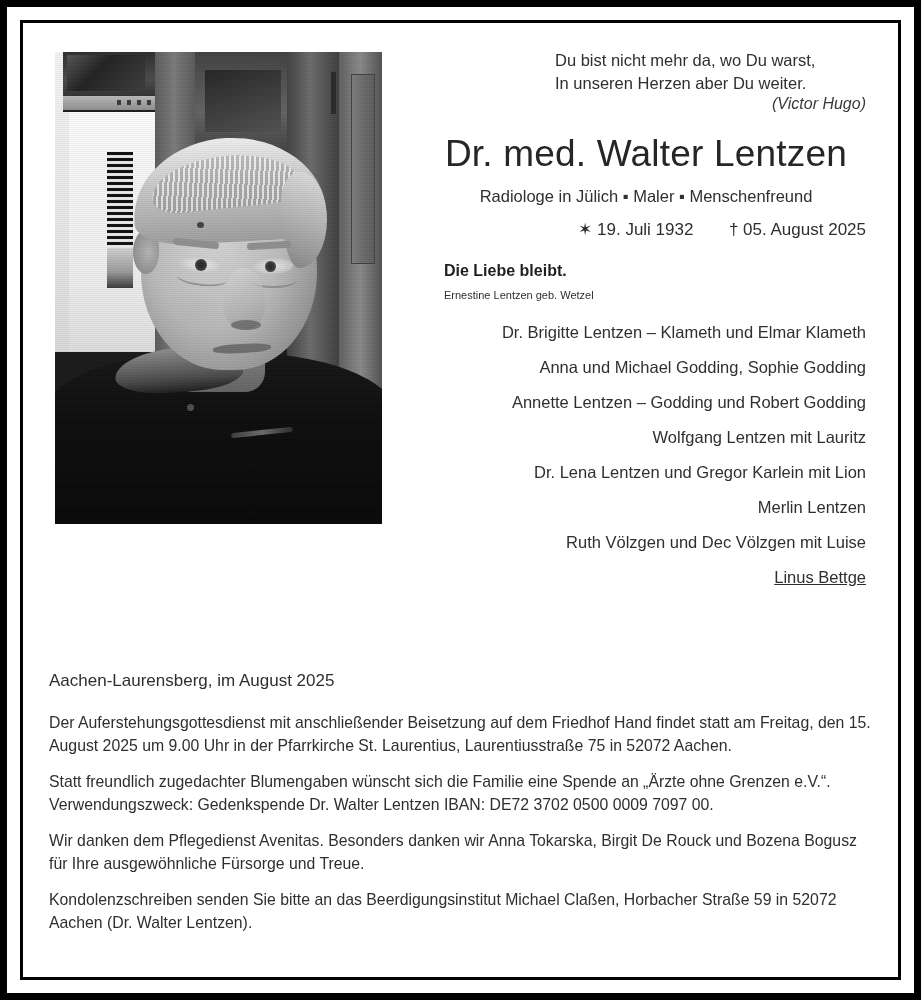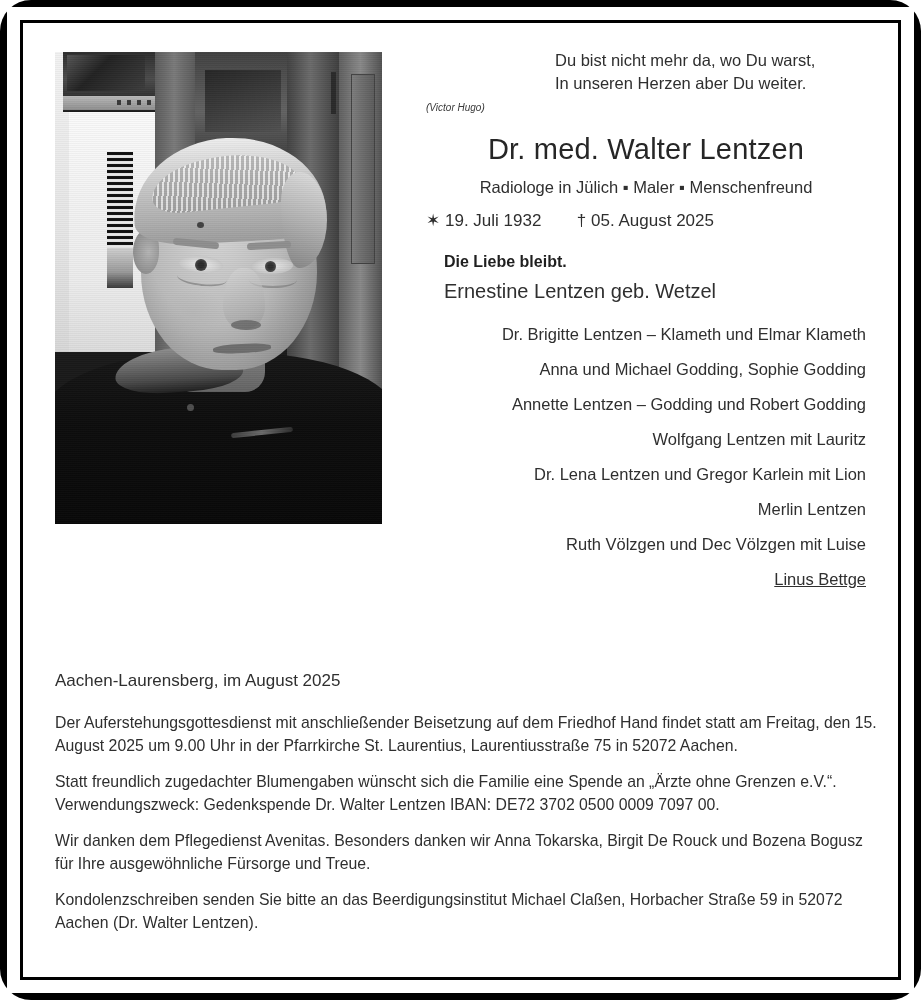--- a/index.html
+++ b/index.html
@@ -17,21 +17,20 @@
 
   
   .notice-outer {
     position: absolute;
     left: 0; top: 0;
     width: 921px;
     height: 1000px;
     background: #000000;
     box-sizing: border-box;
     padding: 7px;
-    border-radius: 31px;
   }
   .notice-gap {
     width: 100%;
     height: 100%;
     background: #ffffff;
     box-sizing: border-box;
     padding: 13px;
   }
   .notice-inner {
     width: 100%;
@@ -264,83 +263,82 @@
     width: 440px;
   }
   .quote {
     font-size: 16.5px;
     line-height: 23px;
     color: #2f2f2f;
     padding-left: 129px;
   }
   .quote-line { white-space: nowrap; }
   .attrib {
-    text-align: left;
+    text-align: right;
     font-style: italic;
-    font-size: 10px;
-    margin-top: 7px;
+    font-size: 16px;
     color: #3a3a3a;
   }
   .name {
     text-align: center;
-    font-size: 29px;
+    font-size: 37px;
     letter-spacing: 0.2px;
     margin-top: 20px;
     color: #262626;
     white-space: nowrap;
   }
   .role {
     text-align: center;
     font-size: 16.5px;
     margin-top: 12px;
     color: #2f2f2f;
   }
   .dates {
-    text-align: left;
+    text-align: right;
     font-size: 17px;
     margin-top: 13px;
     color: #2f2f2f;
   }
   .dates .gap { display: inline-block; width: 26px; }
   .life {
     font-size: 16.5px;
     line-height: 22px;
     margin-top: 20px;
     padding-left: 18px;
     color: #2f2f2f;
   }
   .blessing {
     font-weight: bold;
     font-size: 16px;
     margin-top: 22px;
     padding-left: 18px;
     color: #1f1f1f;
   }
   .widow {
-    font-size: 20px;
+    font-size: 11px;
     margin-top: 9px;
     padding-left: 18px;
     color: #2f2f2f;
   }
   .family {
     margin-top: 22px;
     text-align: right;
   }
   .family-line {
     font-size: 16.5px;
     margin-bottom: 16px;
     color: #2f2f2f;
     white-space: nowrap;
   }
   .family-line:last-child { margin-bottom: 16px; text-decoration: underline; }
 
   
   .bottom {
     position: absolute;
-    left: 32px;
+    left: 26px;
     top: 648px;
     width: 830px;
   }
   .place {
     font-size: 17px;
     color: #2f2f2f;
     margin-bottom: 21px;
   }
   .para {
     font-family: "Liberation Sans Narrow", "Liberation Sans", sans-serif;

